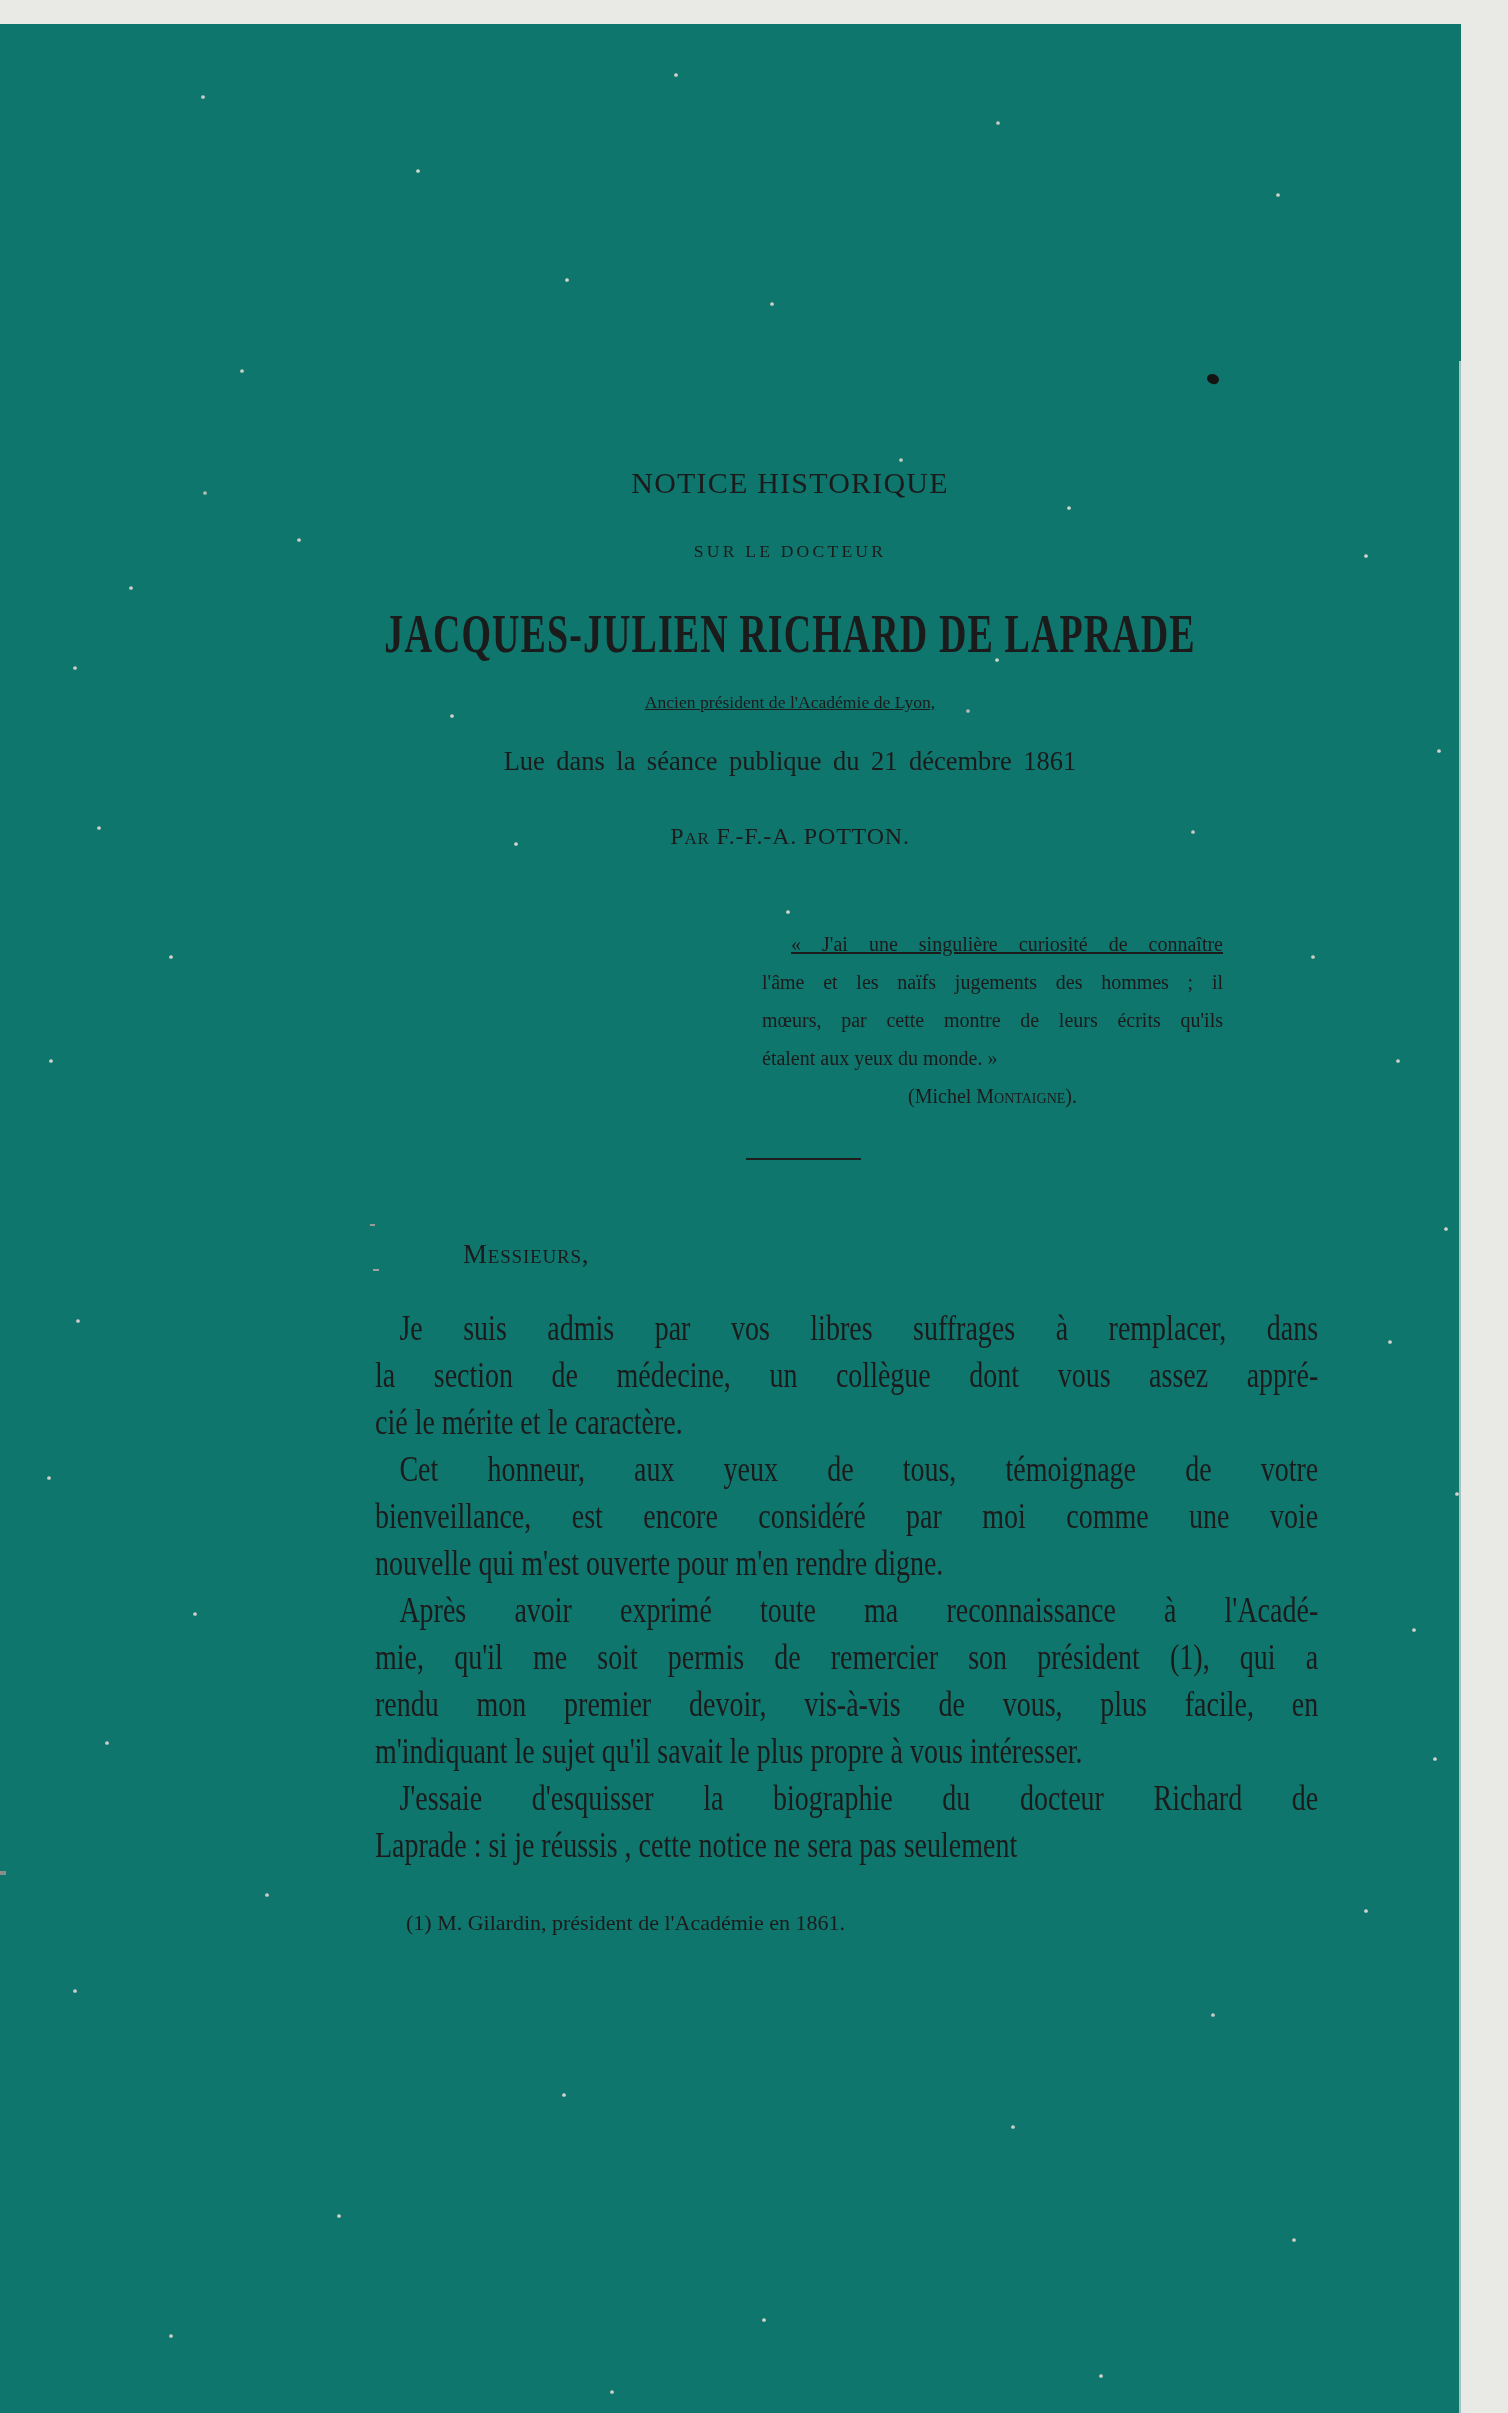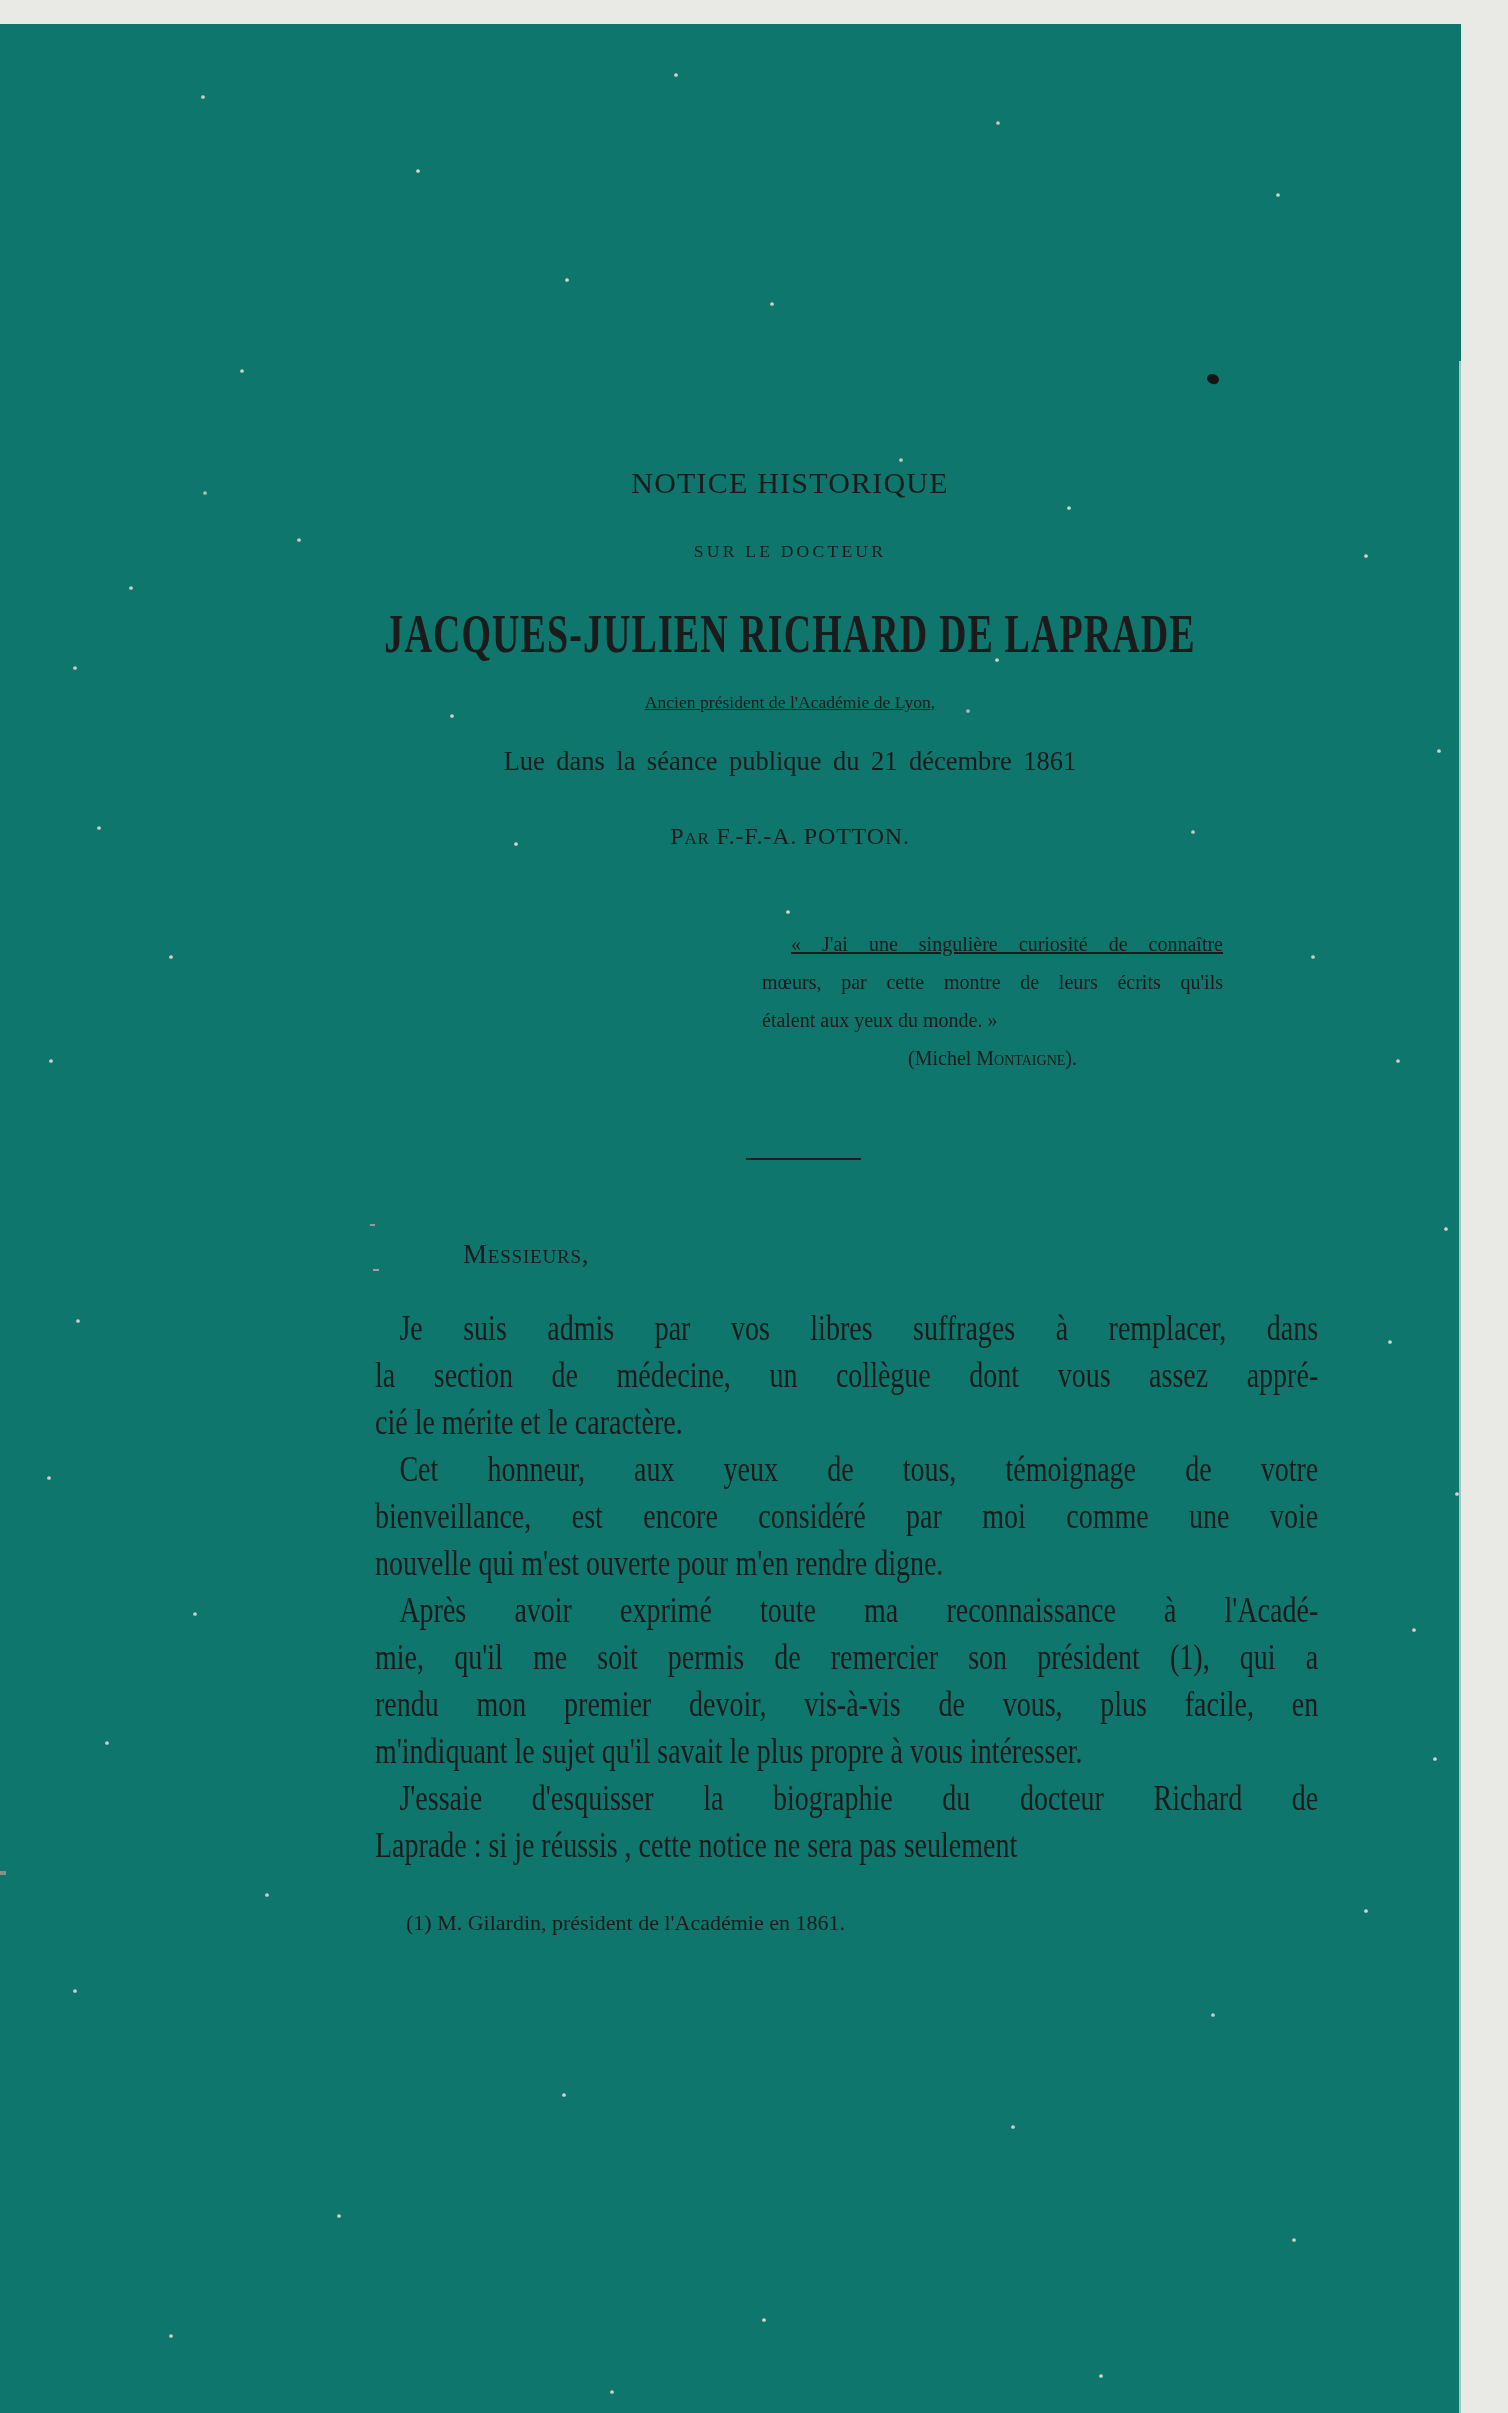--- a/index.html
+++ b/index.html
@@ -84,20 +84,21 @@
 
   <div class="abs c pretitle">NOTICE HISTORIQUE</div>
   <div class="abs c subtitle">SUR LE DOCTEUR</div>
   <h1 class="abs c main-title" style="margin:0;line-height:1;">JACQUES-JULIEN RICHARD DE LAPRADE</h1>
   <div class="abs c role">Ancien président de l'Académie de Lyon,</div>
   <div class="abs c seance">Lue dans la séance publique du 21 décembre 1861</div>
   <div class="abs c author"><span class="sc">Par</span> <span>F.-F.-A. POTTON.</span></div>
 
   <div class="abs epigraph">
     <div class="el el-first">« J'ai une singulière curiosité de connaître</div>
+    <div class="el">l'âme et les naïfs jugements des hommes ; il</div>
     <div class="el">mœurs, par cette montre de leurs écrits qu'ils</div>
     <div class="el el-last">étalent aux yeux du monde. »</div>
     <div class="attribution"><span>(Michel </span><span class="sc">Montaigne</span><span>).</span></div>
   </div>
 
   <div class="abs rule"></div>
 
   <div class="abs salutation">Messieurs,</div>
 
   <div class="abs body">

